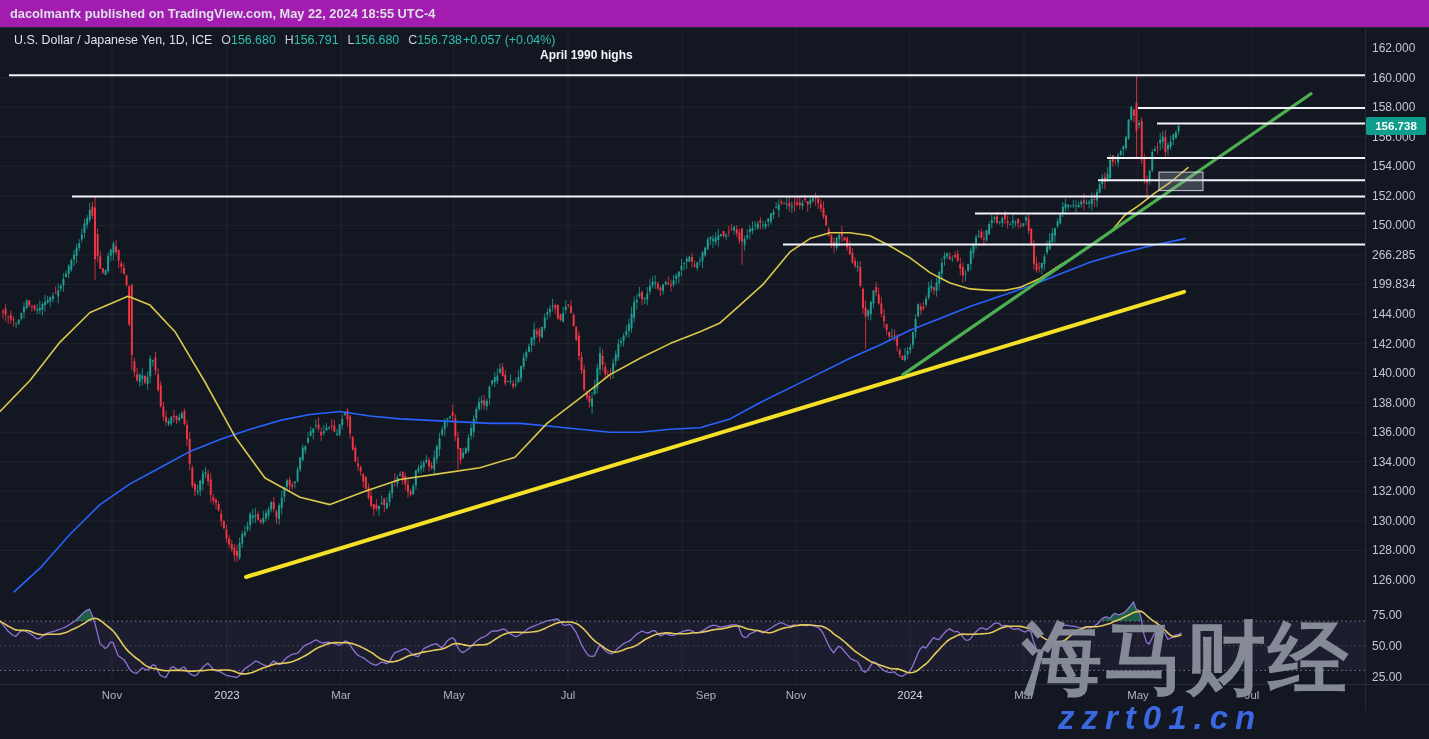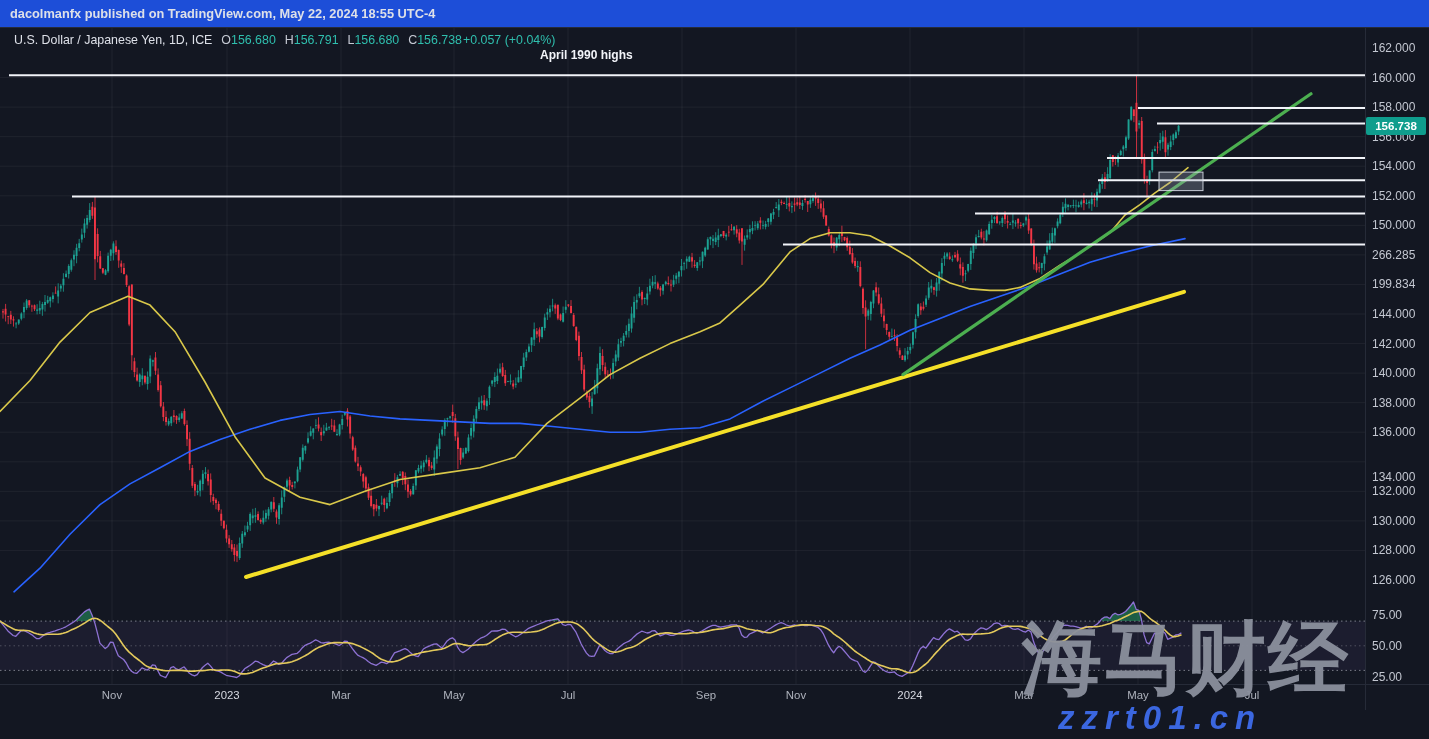--- a/index.html
+++ b/index.html
@@ -1,18 +1,18 @@
 <!DOCTYPE html>
 <html><head>
 <meta charset="utf-8">
 <style>
   html,body{margin:0;padding:0;background:#0c0e16;}
   #app{position:relative;width:1429px;height:739px;background:#131722;overflow:hidden;
        font-family:"Liberation Sans","DejaVu Sans",sans-serif;}
-  .publish-bar{position:absolute;left:0;top:0;width:1429px;height:28px;background:#1d4ed8;
+  .publish-bar{position:absolute;left:0;top:0;width:1429px;height:28px;background:#a21caf;
        border-bottom:1px solid #262b38;box-sizing:border-box;}
   .publish-bar span{position:absolute;left:10px;top:6px;font-size:12.8px;font-weight:700;color:#dde0e8;}
   #cv{position:absolute;left:0;top:0;}
   .legend{position:absolute;left:14px;top:33px;font-size:12.4px;color:#dde0e8;white-space:nowrap;}
   .legend .ttl{font-weight:400;color:#dde0e8;}
   .legend .lbl{color:#c6cad4;margin-left:9px;}
   .legend .val{color:#2fbfae;}
   .legend .chg{color:#2fbfae;margin-left:1px;}
   .annotation{position:absolute;left:540px;top:48px;width:170px;
        font-size:12px;font-weight:700;color:#f2f4f9;}
@@ -119,21 +119,21 @@
       <span class="tick" style="top: 159.222px;">154.000</span>
       <span class="tick" style="top: 188.778px;">152.000</span>
       <span class="tick" style="top: 218.333px;">150.000</span>
       <span class="tick" style="top: 247.889px;">266.285</span>
       <span class="tick" style="top: 277.444px;">199.834</span>
       <span class="tick" style="top: 307px;">144.000</span>
       <span class="tick" style="top: 336.556px;">142.000</span>
       <span class="tick" style="top: 366.111px;">140.000</span>
       <span class="tick" style="top: 395.667px;">138.000</span>
       <span class="tick" style="top: 425.222px;">136.000</span>
-      <span class="tick" style="top: 454.778px; margin-top: 15px;">134.000</span>
+      <span class="tick" style="top: 454.778px;">134.000</span>
       <span class="tick" style="top: 484.333px;">132.000</span>
       <span class="tick" style="top: 513.889px;">130.000</span>
       <span class="tick" style="top: 543.444px; text-align: right;">128.000</span>
       <span class="tick" style="top: 573px;">126.000</span>
     </div>
   <div id="rsi-ticks">
       <span class="tick" style="top: 608px;">75.00</span>
       <span class="tick" style="top: 638.75px;">50.00</span>
       <span class="tick" style="top: 669.5px;">25.00</span>
     </div>

